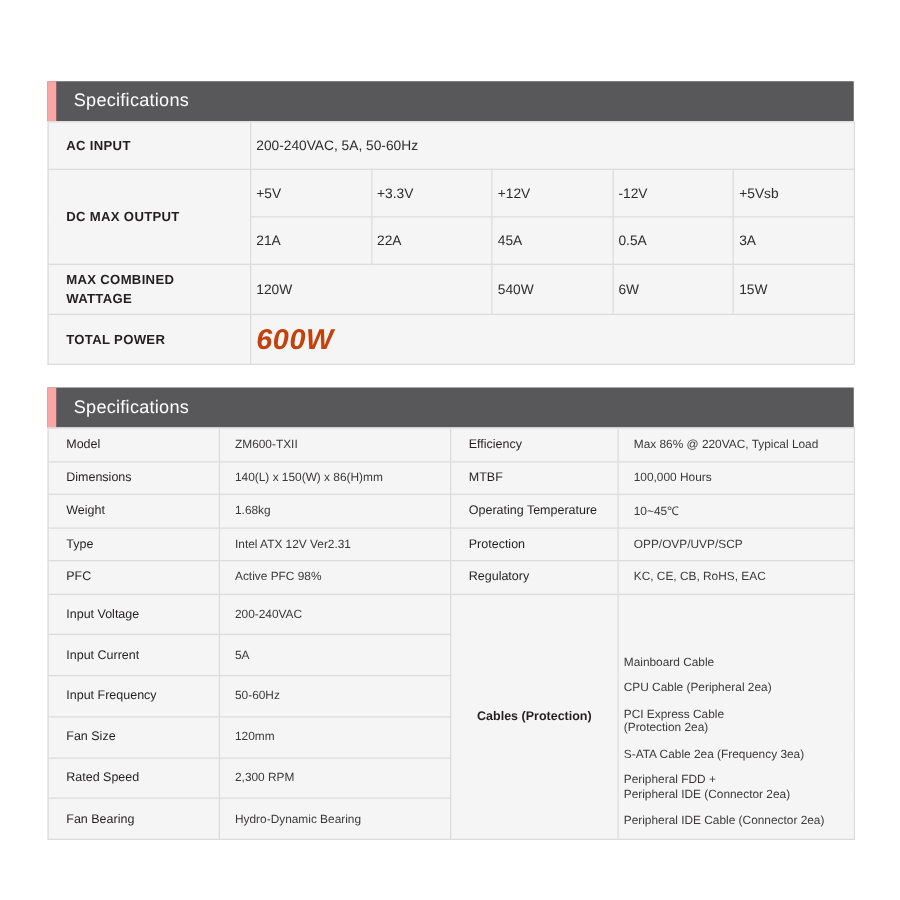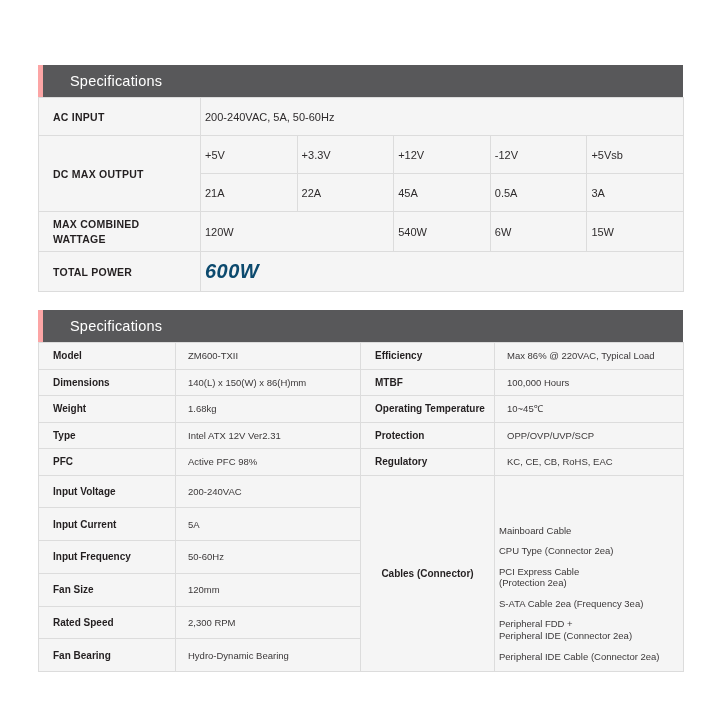--- a/index.html
+++ b/index.html
@@ -25,23 +25,23 @@
   .spec-block {
     position: absolute;
     left: 38px;
     width: 645px;
   }
   .block-header {
     background: #58585a;
     height: 32px;
     display: flex;
     align-items: center;
-    padding-left: 27px;
+    padding-left: 14px;
     box-sizing: border-box;
-    border-left: 5px solid #fca5a5;
+    border-left: 7px solid #fca5a5;
   }
   .block-header .title {
     color: #ffffff;
     font-size: 14.5px;
     font-weight: 400;
     letter-spacing: .2px;
   }
 
   table.spec {
     width: 100%;
@@ -70,31 +70,31 @@
   #table-power td.val {
     text-align: left;
     font-size: 11px;
   }
   #table-power tr.r-ac td { height: 38px; }
   #table-power tr.r-v td  { height: 38px; }
   #table-power tr.r-a td  { height: 38px; }
   #table-power tr.r-w td  { height: 40px; }
   #table-power tr.r-tp td { height: 40px; }
   .total-power {
-    font-size: 20px;
+    font-size: 23px;
     font-weight: 700;
     font-style: italic;
     letter-spacing: .5px;
-    color: #0c4a6e;
+    color: #c2410c;
   }
   .lbl-two-line { line-height: 1.35; }
 
   
   #table-detail td.k {
-    font-weight: 700;
+    font-weight: 400;
     font-size: 10px;
     color: #231f20;
     padding-left: 14px;
   }
   #table-detail td.v {
     font-size: 9.5px;
     color: #3b3839;
     padding-left: 12px;
   }
   #table-detail tr td { height: 26.5px; }
@@ -223,28 +223,28 @@
         <tr>
           <td class="k">PFC</td>
           <td class="v">Active PFC 98%</td>
           <td class="k">Regulatory</td>
           <td class="v">KC, CE, CB, RoHS, EAC</td>
         </tr>
 
         <tr>
           <td class="k">Input Voltage</td>
           <td class="v">200-240VAC</td>
-          <td class="k-mid" rowspan="6">Cables (Connector)</td>
+          <td class="k-mid" rowspan="6">Cables (Protection)</td>
           <td rowspan="6">
             <div class="cable-list">
               <div>
                 <span>Mainboard Cable</span>
               </div>
               <div>
-                <span>CPU Type (Connector 2ea)</span>
+                <span>CPU Cable (Peripheral 2ea)</span>
               </div>
               <div>
                 <span>PCI Express Cable</span>
                 <span>(Protection 2ea)</span>
               </div>
               <div>
                 <span>S-ATA Cable 2ea (Frequency 3ea)</span>
               </div>
               <div>
                 <span>Peripheral FDD +</span>

